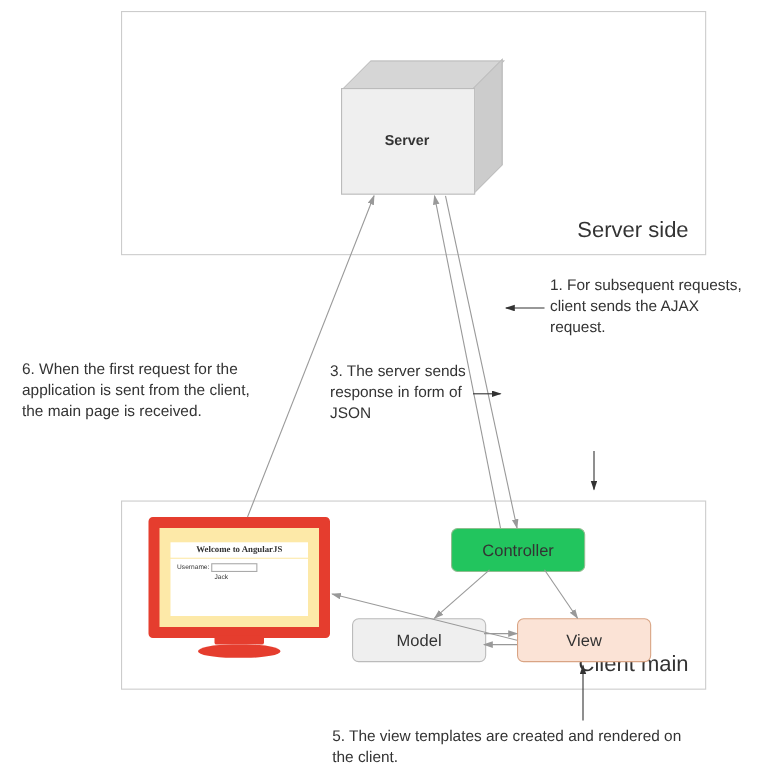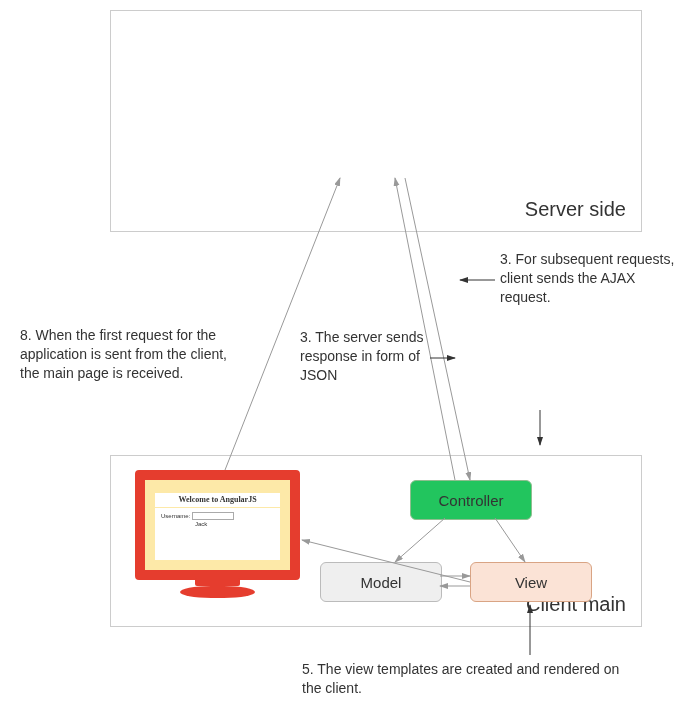--- a/index.html
+++ b/index.html
@@ -42,20 +42,26 @@
 </style>
 </head>
 <body>
 
 <div class="canvas">
 
   <div class="panel panel-server">
     <span class="panel-label">Server side</span>
   </div>
 
+  <div class="server-cube">
+    <div class="face-top"></div>
+    <div class="face-side"></div>
+    <div class="face-front"></div>
+    <div class="server-label">Server</div>
+  </div>
 
   <div class="panel panel-client">
     <span class="panel-label">Client main</span>
   </div>
 
   <div class="monitor">
     <div class="mon-frame">
       <div class="mon-title">Welcome to AngularJS</div>
       <div class="mon-body">
         <span>Username:</span>
@@ -64,22 +70,22 @@
       </div>
     </div>
     <div class="mon-stand"></div>
     <div class="mon-base"></div>
   </div>
 
   <div class="mvbox controller-box">Controller</div>
   <div class="mvbox view-box">View</div>
   <div class="mvbox model-box">Model</div>
 
-  <div class="note" style="left:20px;top:326px;width:210px">8.  When the first request for the application is sent from the client, the main page is received.</div>
-  <div class="note" style="left:500px;top:250px;width:175px">3. For subsequent requests, client sends the AJAX request.</div>
+  <div class="note" style="left:20px;top:326px;width:210px">6.  When the first request for the application is sent from the client, the main page is received.</div>
+  <div class="note" style="left:500px;top:250px;width:175px">1. For subsequent requests, client sends the AJAX request.</div>
   <div class="note" style="left:300px;top:328px;width:130px">3. The server sends response in form of JSON</div>
   <div class="note" style="left:302px;top:660px;width:320px">5.  The view templates are created and rendered on the client.</div>
 
   <svg class="arrows">
     <defs>
       <marker id="ah" markerWidth="10" markerHeight="10" refX="8" refY="3" orient="auto">
         <path d="M0,0 L9,3 L0,6 Z" class="arrowhead"></path>
       </marker>
       <marker id="ahd" markerWidth="10" markerHeight="10" refX="8" refY="3" orient="auto">
         <path d="M0,0 L9,3 L0,6 Z" class="arrowhead-dark"></path>

